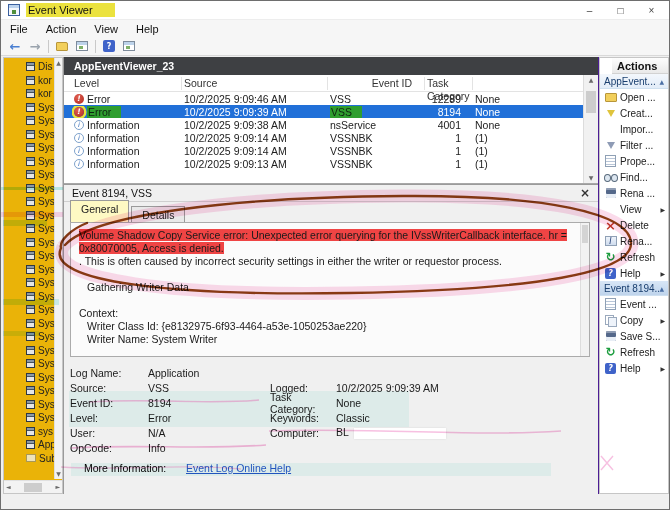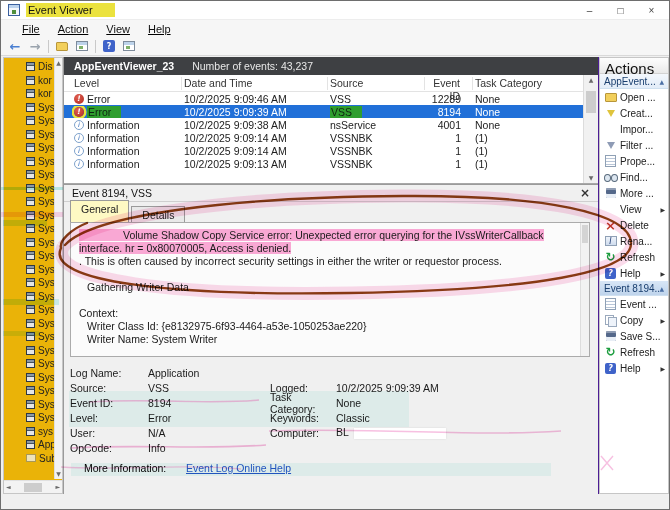--- a/index.html
+++ b/index.html
@@ -8,21 +8,21 @@
   .window{position:absolute;inset:0;width:670px;height:510px;border:1px solid #6e6e6e;background:#f0f0f0;overflow:hidden;}
 
   
   .titlebar{position:absolute;top:0;left:0;right:0;height:19px;background:#ffffff;display:flex;align-items:center;border-bottom:1px solid #ededed;}
   .app-icon{width:12px;height:12px;margin-left:7px;border:1px solid #3a5f9e;background:linear-gradient(#bcd3ee 0 3px,#f4f7fb 3px);position:relative;flex:0 0 12px;}
   .app-icon::after{content:"";position:absolute;left:3px;top:5px;width:4px;height:4px;background:#4f8f3c;}
   .title-hl{margin-left:6px;font-size:11px;color:#111;background:#ebe23e;padding:1px 22px 1px 2px;}
   .wctrls{position:absolute;right:2px;top:0;height:19px;display:flex;}
   .wctrl{width:31px;height:19px;display:flex;align-items:center;justify-content:center;font-size:10px;color:#444;}
   
-  .menubar{position:absolute;top:19px;left:0;right:0;height:17px;background:#f6f6f6;display:flex;align-items:center;padding-left:12px;text-decoration:underline;}
+  .menubar{position:absolute;top:19px;left:0;right:0;height:17px;background:#f6f6f6;display:flex;align-items:center;padding-left:0;}
   .menu-item{font-size:11px;color:#111;padding:0 9px;}
   .toolbar{position:absolute;top:36px;left:0;right:0;height:19px;background:#f6f6f6;border-bottom:1px solid #d9d9d9;display:flex;align-items:center;padding-left:4px;}
   .tb-btn{width:20px;height:17px;display:flex;align-items:center;justify-content:center;font-family:"DejaVu Sans",sans-serif;}
   .tb-sep{width:1px;height:13px;background:#c9c9c9;margin:0 3px;}
   .back-arrow-icon{color:#4a7fd1;font-weight:bold;font-size:13px;}
   .forward-arrow-icon{color:#9aa3ad;font-weight:bold;font-size:13px;}
   .open-saved-log-icon{width:12px;height:9px;background:#f2cf5b;border:1px solid #b8963a;border-radius:1px 2px 1px 1px;}
   .console-window-icon{width:12px;height:10px;border:1px solid #7d8b9b;background:linear-gradient(#bdd3ea 0 3px,#ffffff 3px);position:relative;}
   .console-window-icon::after{content:"";position:absolute;left:2px;top:4px;width:4px;height:3px;background:#7fb069;}
   .help-sq-icon{width:12px;height:12px;background:#3f63c9;color:#fff;font-size:8px;font-weight:bold;display:flex;align-items:center;justify-content:center;border-radius:2px;}
@@ -70,35 +70,35 @@
   .detail-hd .dtitle{flex:1;font-size:10.5px;color:#111;}
   .close-x{font-size:12px;font-weight:bold;color:#333;font-family:"DejaVu Sans",sans-serif;}
   .tabs{position:absolute;top:20px;left:6px;display:flex;align-items:flex-end;height:17px;}
   .tab{font-size:10.5px;padding:2px 10px 1px;border:1px solid #9a9a9a;border-bottom:none;background:#e9e9e9;margin-right:2px;color:#222;}
   .tab.active{background:#fef9c3;position:relative;top:1px;padding-bottom:8px;text-align:right;}
   .gen-box{position:absolute;top:37px;left:6px;right:8px;height:135px;background:#fbfbfb;border:1px solid #ababab;padding:6px 16px 0 8px;font-size:10.5px;line-height:13px;color:#1a1a1a;overflow:hidden;}
   .gen-scroll{position:absolute;right:0;top:0;bottom:0;width:9px;background:#f2f2f2;border-left:1px solid #ddd;}
   .gen-scroll::before{content:"";position:absolute;top:2px;left:1px;width:6px;height:18px;background:#d4d4d4;}
   .ln{min-height:13px;}
   .indent{padding-left:8px;}
-  .msg-hl{background:#f9a8d4;padding-left:44px;}
+  .msg-hl{background:#ef4444;}
   .props{position:absolute;top:180px;left:6px;right:8px;font-size:10.5px;color:#1a1a1a;}
   .prow{height:15px;display:flex;align-items:center;}
   .plab{width:78px;flex:0 0 78px;}
   .pval{white-space:nowrap;}
   .props-right{position:absolute;left:200px;top:15px;right:0;}
   .props-right .plab{width:66px;flex:0 0 66px;margin-left:0;}
   .props-right .prow:last-child .pval::after{content:"";display:inline-block;width:92px;height:11px;background:#ffffff;margin-left:5px;vertical-align:middle;box-shadow:0 0 2px rgba(0,0,0,0.1);}
   .more-row{position:absolute;top:277px;left:6px;font-size:10.5px;display:flex;align-items:center;}
   .more-row .plab{width:92px;margin-left:14px;flex:0 0 92px;}
   .more-row a{color:#2456c4;text-decoration:underline;padding-left:10px;}
 
   
   .actions{position:absolute;left:598px;top:56px;width:70px;bottom:15px;background:#ffffff;border:1px solid #c6c6c6;overflow:hidden;}
-  .actions-title{height:16px;font-weight:normal;font-size:15px;color:#111;padding:2px 5px;background:linear-gradient(#fdfdfd,#e9e9e9);border-bottom:1px solid #d2d2d2;}
+  .actions-title{height:16px;font-weight:bold;font-size:11px;color:#111;padding:2px 5px;background:linear-gradient(#fdfdfd,#e9e9e9);border-bottom:1px solid #d2d2d2;margin-left:12px;}
   .asec-hd{height:15px;display:flex;align-items:center;padding:0 4px;font-size:10px;color:#1a3f6f;background:linear-gradient(#f3f7fc,#e2ecf8);border-bottom:1px solid #cfe0f0;}
   .asec-hd.blue{background:linear-gradient(#d8e6f6,#bfd4ec);}
   .asec-hd .atitle{flex:1;white-space:nowrap;overflow:hidden;}
   .collapse-arr{font-size:6px;color:#4a6fa5;font-family:"DejaVu Sans",sans-serif;}
   .aitem{height:16px;display:flex;align-items:center;padding:0 3px 0 4px;}
   .alabel{flex:1;font-size:10px;color:#222;white-space:nowrap;overflow:hidden;}
   .aarrow{font-size:6px;color:#333;font-family:"DejaVu Sans",sans-serif;}
   .aicon{width:13px;height:12px;display:inline-flex;align-items:center;justify-content:center;margin-right:3px;flex:0 0 13px;position:relative;font-family:"DejaVu Sans",sans-serif;}
   .open-folder-icon::before{content:"";width:10px;height:7px;background:#f2cf5b;border:1px solid #b8963a;border-radius:1px;}
   .create-filter-icon::before{content:"";width:0;height:0;border-left:4px solid transparent;border-right:4px solid transparent;border-top:7px solid #dfc43c;}
@@ -326,27 +326,25 @@
     <div class="sb-hscroll">
       <span class="scroll-arr">◄</span>
       <span class="sb-thumb"></span>
       <span class="scroll-arr">►</span>
     </div>
   </div>
 
   <div class="center">
     <div class="list-hd">
       <span class="lh-title">AppEventViewer_23</span>
-      <span class="lh-count">Number of events: 43,237</span>
     </div>
 
     <div class="etable">
       <div class="thead">
         <span class="th">Level</span>
-        <span class="th">Date and Time</span>
         <span class="th">Source</span>
         <span class="th c-id">Event ID</span>
         <span class="th">Task Category</span>
       </div>
       <div class="rows">
 
           <div class="trow">
             <span class="cell">
               <span class="lvwrap">
                 <i class="error-icon"></i>
@@ -557,21 +555,21 @@
         </div>
 
         <div class="aitem">
           <i class="aicon find-icon"></i>
           <span class="alabel">Find...</span>
           <span class="aarrow"></span>
         </div>
 
         <div class="aitem">
           <i class="aicon save-icon"></i>
-          <span class="alabel">More ...</span>
+          <span class="alabel">Rena ...</span>
           <span class="aarrow"></span>
         </div>
 
         <div class="aitem">
           <i class="aicon no-icon"></i>
           <span class="alabel">View</span>
           <span class="aarrow">▶</span>
         </div>
 
         <div class="aitem">

